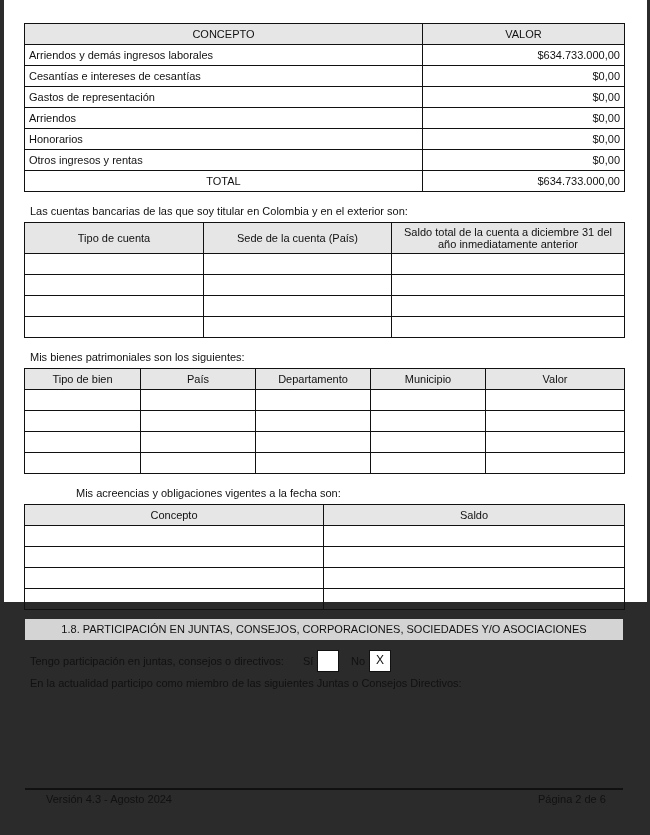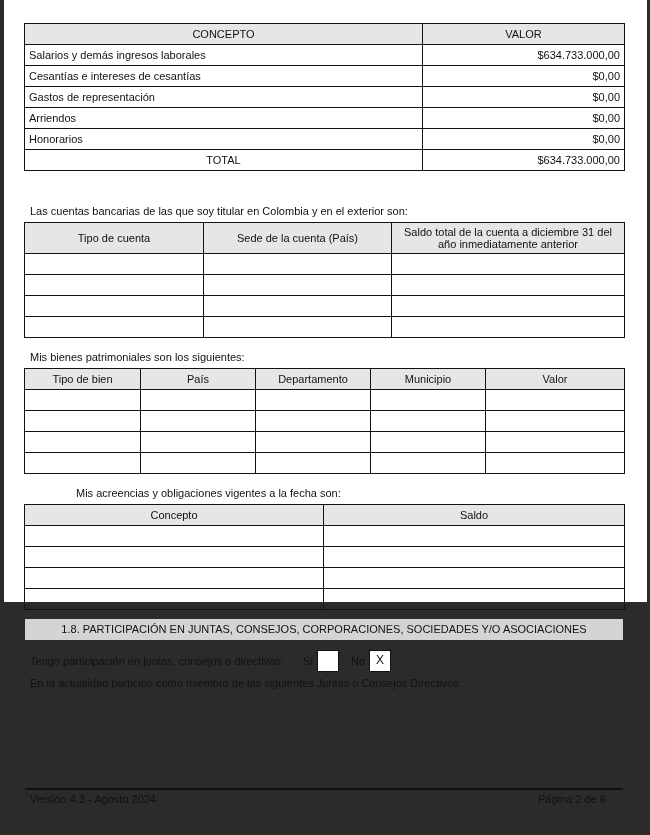--- a/index.html
+++ b/index.html
@@ -40,37 +40,41 @@
     <colgroup>
         <col style="width:398px">
         <col style="width:202px">
       </colgroup>
     <tbody>
         <tr style="height:21px">
       <th>CONCEPTO</th>
       <th>VALOR</th>
     </tr>
     <tr style="height:21px">
-      <td>Salarios y demás ingresos laborales</td>
+      <td>Arriendos y demás ingresos laborales</td>
       <td class="right">$634.733.000,00</td>
     </tr>
     <tr style="height:21px">
       <td>Cesantías e intereses de cesantías</td>
       <td class="right">$0,00</td>
     </tr>
     <tr style="height:21px">
       <td>Gastos de representación</td>
       <td class="right">$0,00</td>
     </tr>
     <tr style="height:21px">
       <td>Arriendos</td>
       <td class="right">$0,00</td>
     </tr>
     <tr style="height:21px">
       <td>Honorarios</td>
+      <td class="right">$0,00</td>
+    </tr>
+    <tr style="height:21px">
+      <td>Otros ingresos y rentas</td>
       <td class="right">$0,00</td>
     </tr>
     <tr style="height:21px">
       <td class="center">TOTAL</td>
       <td class="right">$634.733.000,00</td>
     </tr>
   </tbody>
     </table>
 
   <div class="caption" style="top:205px;">Las cuentas bancarias de las que soy titular en Colombia y en el exterior son:</div>
@@ -191,16 +195,16 @@
 
   <div class="abs" style="left:26px; top:655px; font-size:11px;">Tengo participación en juntas, consejos o directivos:</div>
   <div class="abs" style="left:299px; top:655px; font-size:11px;">Sí</div>
   <div class="checkbox" style="left:313px; top:650px;"></div>
   <div class="abs" style="left:347px; top:655px; font-size:11px;">No</div>
   <div class="checkbox" style="left:365px; top:650px;">X</div>
 
   <div class="abs" style="left:26px; top:677px; font-size:11px;">En la actualidad participo como miembro de las siguientes Juntas o Consejos Directivos:</div>
 
   <div class="footer-line"></div>
-  <div class="footer-text" style="left:26px;">Versión 4.3 - Agosto 2024</div>
+  <div class="footer-text" style="left:42px;">Versión 4.3 - Agosto 2024</div>
   <div class="footer-text" style="left:534px;">Página 2 de 6</div>
 
 </div>
 
 </body></html>

